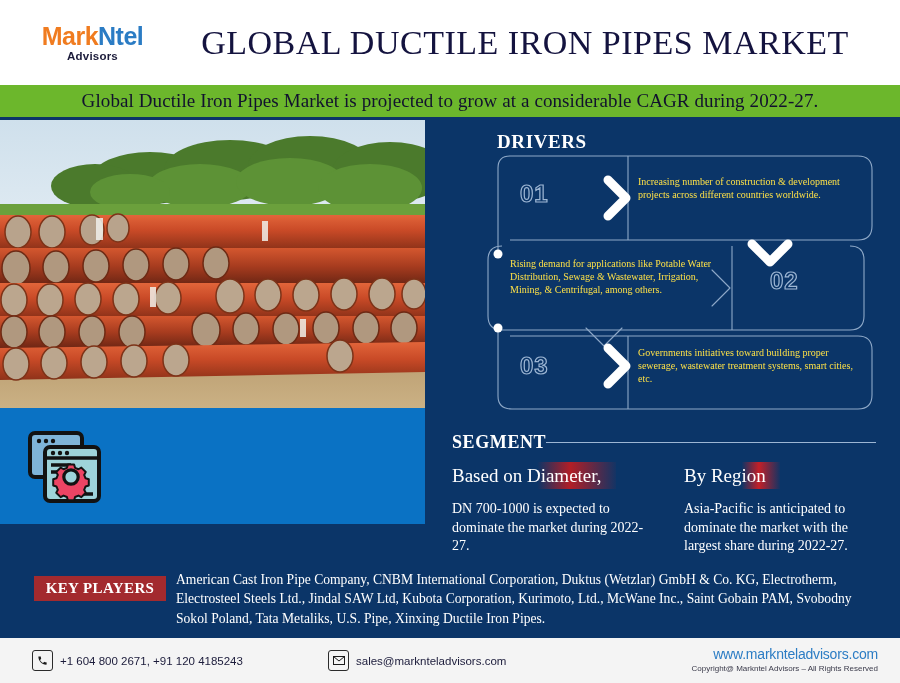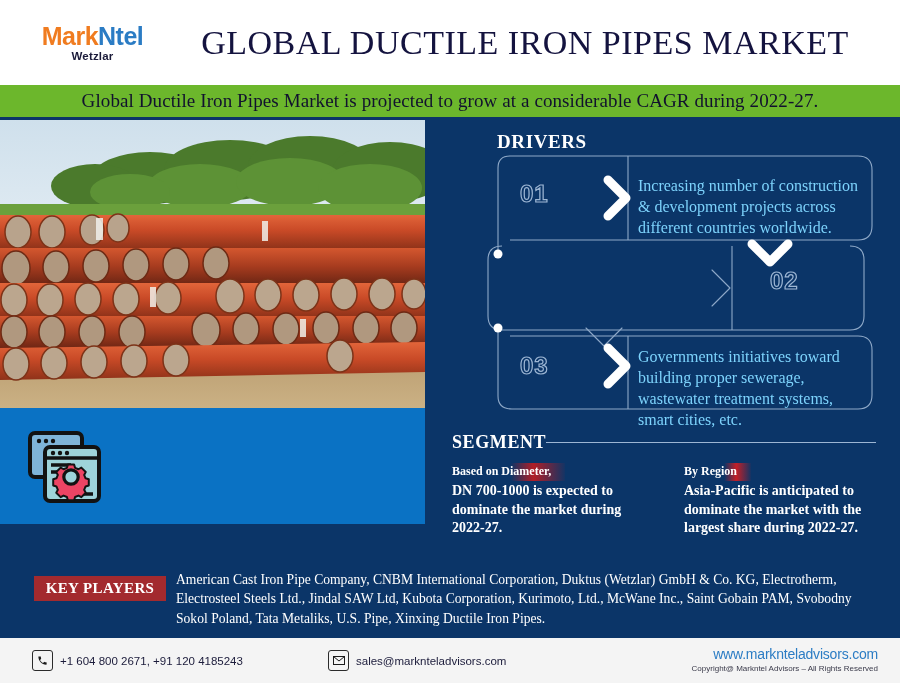--- a/index.html
+++ b/index.html
@@ -33,36 +33,36 @@
   
   .drivers-title{position:absolute;left:497px;top:131px;font-family:"Liberation Serif",serif;
     font-weight:bold;font-size:19px;color:#ffffff;letter-spacing:0.6px;}
   .drivers-wrap{position:absolute;left:480px;top:150px;width:400px;height:265px;}
   .drivers-wrap svg{display:block;position:absolute;left:0;top:0;}
   .dnum{position:absolute;font-family:"Liberation Sans",sans-serif;font-size:24px;font-weight:bold;
     color:transparent;-webkit-text-stroke:1.2px #9db6d4;letter-spacing:1px;}
   .d1num{left:40px;top:30px;}
   .d2num{left:290px;top:117px;}
   .d3num{left:40px;top:202px;}
-  .dtxt{position:absolute;font-size:16px;color:#7dd3fc;line-height:1.32;}
+  .dtxt{position:absolute;font-size:10px;color:#fde047;line-height:1.32;}
   .d1txt{left:158px;top:25px;width:222px;}
   .d2txt{left:30px;top:107px;width:215px;}
   .d3txt{left:158px;top:196px;width:228px;}
 
   
   .seg-title{position:absolute;left:452px;top:432px;font-family:"Liberation Serif",serif;
     font-weight:bold;font-size:18px;color:#ffffff;letter-spacing:0.6px;}
   .seg-rule{position:absolute;left:546px;top:442px;width:330px;height:1px;background:#9db6d4;}
   .seg-col{position:absolute;font-size:14px;color:#ffffff;line-height:1.33;}
   .seg-col-a{left:452px;top:462px;width:200px;}
   .seg-col-b{left:684px;top:462px;width:200px;}
-  .seg-head{display:inline-block;font-weight:bold;font-size:12px;color:#ffffff;
+  .seg-head{display:inline-block;font-weight:normal;font-size:19px;color:#ffffff;
     padding:1px 14px 1px 0;background:linear-gradient(90deg,rgba(178,30,38,0) 0%,rgba(178,30,38,0) 52%,#b21e26 72%,rgba(178,30,38,0.05) 100%);}
   .seg-head-b{background:linear-gradient(90deg,rgba(178,30,38,0) 0%,rgba(178,30,38,0) 60%,#c41f27 78%,rgba(178,30,38,0.05) 100%);}
-  .seg-body{display:block;margin-top:1px;font-weight:bold;}
+  .seg-body{display:block;margin-top:11px;}
 
   
   .kp-badge{position:absolute;left:34px;top:576px;width:132px;height:25px;background:#a32a2e;
     display:flex;align-items:center;justify-content:center;
     font-family:"Liberation Serif",serif;font-weight:bold;font-size:15px;color:#ffffff;letter-spacing:0.4px;}
   .kp-text{position:absolute;left:176px;top:570px;width:706px;font-size:13.6px;color:#ffffff;line-height:1.42;}
 
   
   .footer{position:absolute;left:0;top:636px;width:900px;height:47px;background:#f4f4f4;border-top:2px solid #0b3568;}
   .f-phone{position:absolute;left:32px;top:12px;display:flex;align-items:center;gap:7px;}
@@ -75,21 +75,21 @@
   .f-copy{font-family:"Liberation Sans",sans-serif;font-size:8px;color:#3a3a4a;margin-top:2px;padding-left:36px;}
 </style>
 </head>
 <body>
 
 <div id="page">
 
   <div class="header">
     <div class="logo">
       <div class="logo-main"><span class="logo-mark">Mark</span><span class="logo-ntel">Ntel</span></div>
-      <div class="logo-sub">Wetzlar</div>
+      <div class="logo-sub">Advisors</div>
     </div>
     <div class="main-title">GLOBAL DUCTILE IRON PIPES MARKET</div>
   </div>
 
   <div class="banner">
     <div class="banner-text">Global Ductile Iron Pipes Market is projected to grow at a considerable CAGR during 2022-27.</div>
   </div>
 
   <div class="photo">
     <svg width="425" height="288" viewBox="0 0 425 288">
@@ -237,20 +237,21 @@
 
       <path d="M128 30 L146 48 L128 66" stroke="#ffffff" stroke-width="9" stroke-linecap="round" stroke-linejoin="round"></path>
       <path d="M272 94 L290 112 L308 94" stroke="#ffffff" stroke-width="9" stroke-linecap="round" stroke-linejoin="round"></path>
       <path d="M232 120 L250 138 L232 156" stroke="#8fa9c8" stroke-width="1.1" stroke-linecap="round" stroke-linejoin="round"></path>
       <path d="M106 178 L124 196 L142 178" stroke="#8fa9c8" stroke-width="1.1" stroke-linecap="round" stroke-linejoin="round"></path>
       <path d="M128 198 L146 216 L128 234" stroke="#ffffff" stroke-width="9" stroke-linecap="round" stroke-linejoin="round"></path>
     </svg>
     <div class="dnum d1num">01</div>
     <div class="dtxt d1txt">Increasing number of construction &amp; development projects across different countries worldwide.</div>
     <div class="dnum d2num">02</div>
+    <div class="dtxt d2txt">Rising demand for applications like Potable Water Distribution, Sewage &amp; Wastewater, Irrigation, Mining, &amp; Centrifugal, among others.</div>
     <div class="dnum d3num">03</div>
     <div class="dtxt d3txt">Governments initiatives toward building proper sewerage, wastewater treatment systems, smart cities, etc.</div>
   </div>
 
   <div class="seg-title">SEGMENT</div>
   <div class="seg-rule"></div>
   <div class="seg-col seg-col-a">
     <span class="seg-head">Based on Diameter,</span>
     <span class="seg-body">DN 700-1000 is expected to dominate the market during 2022-27.</span>
   </div>

